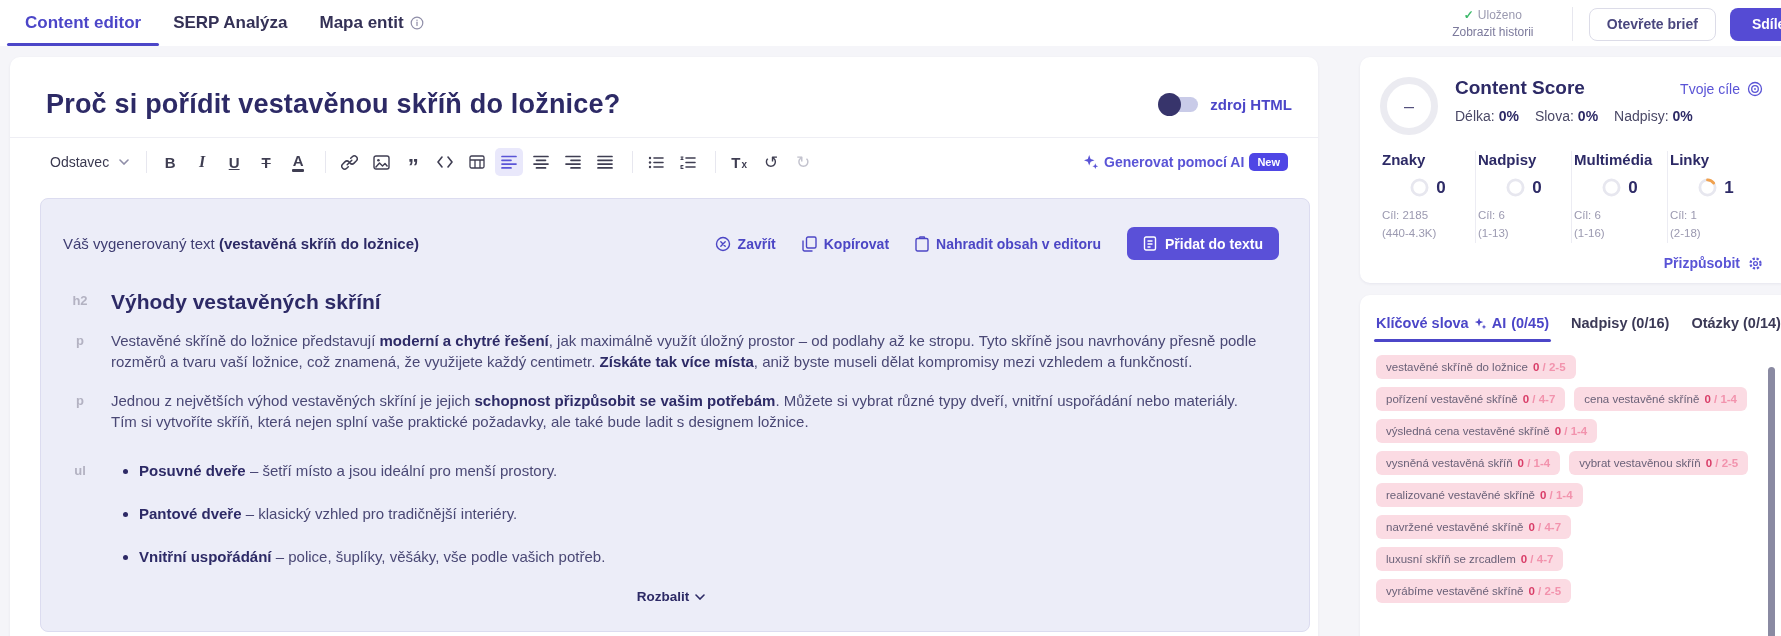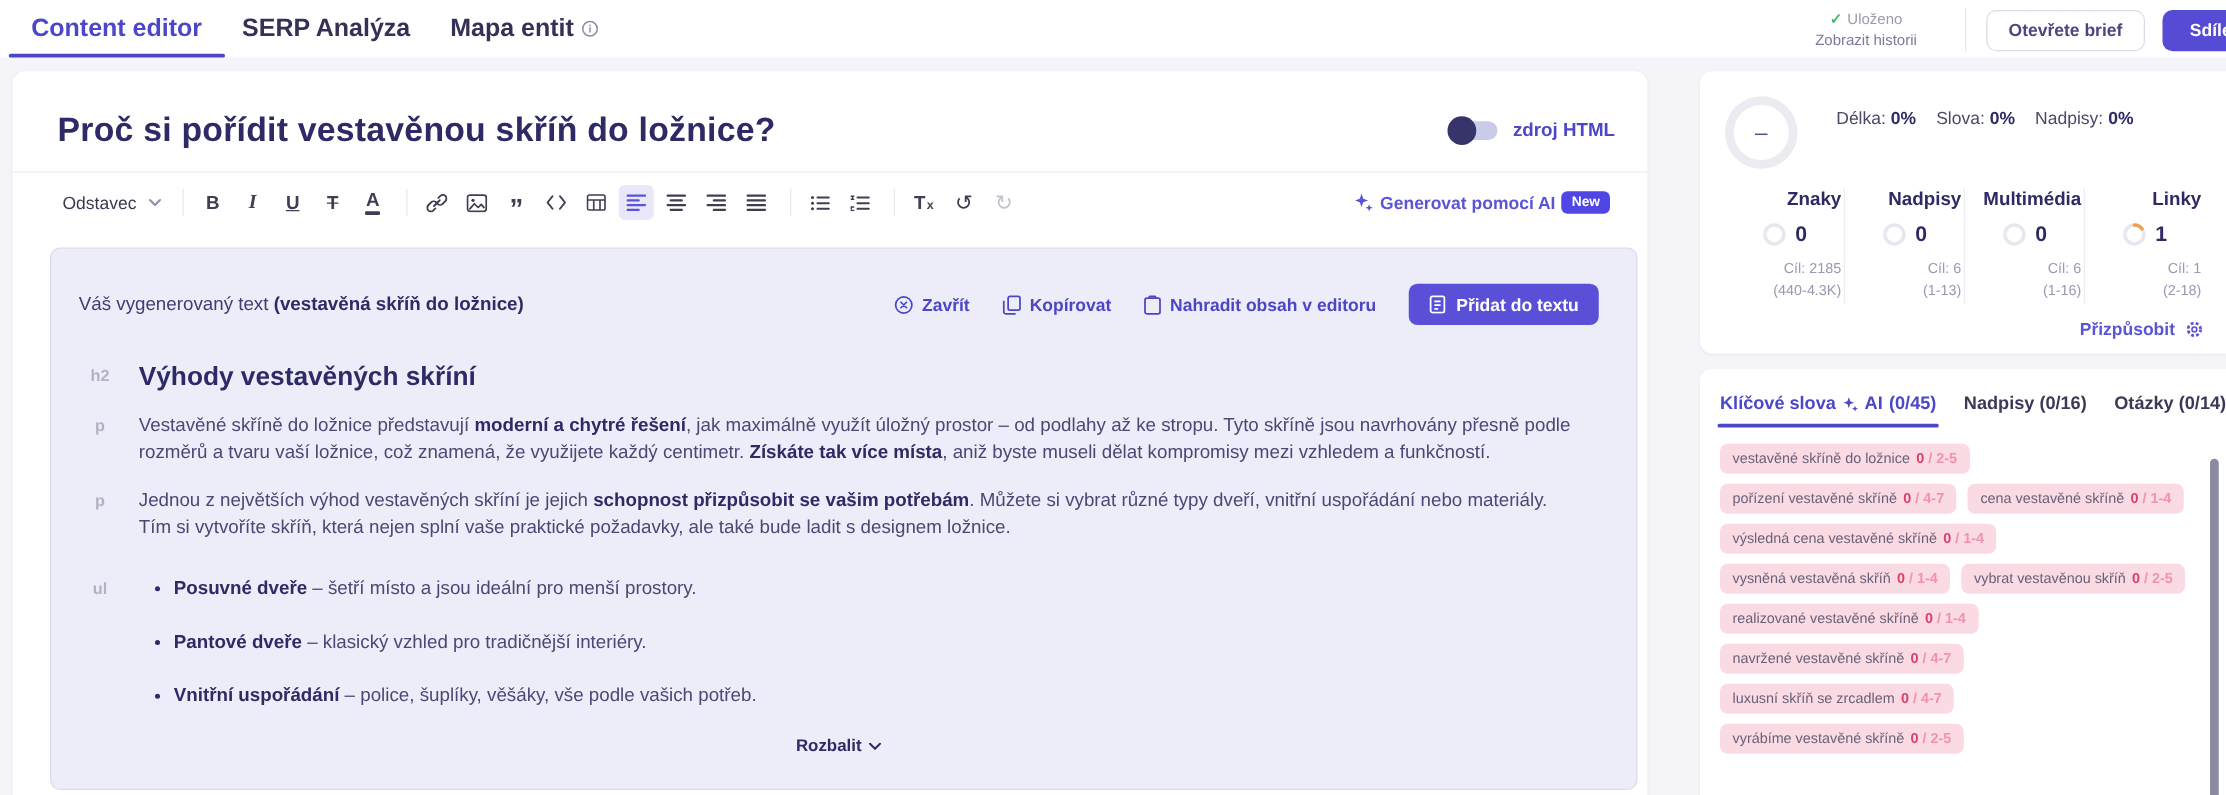--- a/index.html
+++ b/index.html
@@ -4,21 +4,21 @@
 <style>
   html,body{margin:0;padding:0;background:#eceaf1;}
   *{box-sizing:border-box;}
   .stage{position:relative;width:1781px;height:636px;overflow:hidden;background:#f5f5f9;
          font-family:"Liberation Sans",sans-serif;color:#2d2a66;}
 
   
   .topbar{position:absolute;left:0;top:0;width:100%;height:46px;background:#fff;}
   .header-tabs{display:flex;align-items:center;height:100%;padding-left:25px;gap:32px;}
   .tab{position:relative;height:100%;display:flex;align-items:center;gap:6px;
-       font-size:20px;font-weight:700;color:#343156;cursor:pointer;}
+       font-size:17px;font-weight:700;color:#343156;cursor:pointer;}
   .tab.active{color:#4c46c8;}
   .tab.active::after{content:"";position:absolute;left:-18px;right:-18px;bottom:0;height:3px;
        background:#4c46c8;border-radius:2px;}
   .info-ic{color:#8f8ea8;display:inline-flex;align-items:center;}
   .topbar-right{position:absolute;right:-31px;top:7px;display:flex;align-items:center;}
   .saved-block{width:126px;text-align:center;font-size:12px;line-height:1.45;}
   .saved-line{color:#9b9ab0;}
   .saved-check{color:#3cb96a;font-weight:700;margin-right:4px;}
   .history-link{color:#7c7a9c;cursor:pointer;}
   .v-divider{width:1px;height:34px;background:#e7e7ef;margin:0 16px;}
@@ -85,24 +85,24 @@
   
   .score-card{position:absolute;left:1360px;top:57px;width:421px;height:226px;background:#fff;
        border-radius:10px 0 0 10px;box-shadow:0 1px 3px rgba(44,42,102,.07);padding:20px 18px 0 20px;}
   .score-top{display:flex;}
   .big-ring{width:58px;height:58px;border:7px solid #ebebf1;border-radius:50%;flex:none;
        display:flex;align-items:center;justify-content:center;color:#53507c;font-size:18px;margin-right:17px;}
   .score-head{flex:1;min-width:0;}
   .score-title-row{display:flex;align-items:baseline;}
   .score-title{flex:1;margin:0;font-size:19px;font-weight:800;color:#2d2a66;}
   .goals-link{display:flex;align-items:center;gap:7px;color:#5a54d6;font-size:14px;cursor:pointer;}
-  .score-summary{display:flex;gap:16px;margin-top:9px;font-size:14px;color:#4a4866;white-space:nowrap;margin-left:14px;}
+  .score-summary{display:flex;gap:16px;margin-top:9px;font-size:14px;color:#4a4866;white-space:nowrap;}
   .sum-item b{color:#2d2a66;margin-left:4px;}
   .metrics{display:flex;margin-top:16px;}
-  .metric{flex:1;text-align:right;padding:0 2px;border-left:1px solid #ececf3;}
+  .metric{flex:1;text-align:left;padding:0 2px;border-left:1px solid #ececf3;}
   .metric:first-child{border-left:none;}
   .metric-label{font-size:15px;font-weight:800;color:#2d2a66;margin-bottom:9px;}
   .metric-value{display:flex;align-items:center;justify-content:center;gap:6px;
        font-size:17px;font-weight:800;color:#2d2a66;}
   .metric-goal{margin-top:9px;font-size:11.5px;color:#9b99b0;line-height:1.55;}
   .customize{position:absolute;right:18px;bottom:12px;display:flex;align-items:center;gap:8px;
        color:#5a54d6;font-size:14px;font-weight:600;cursor:pointer;}
 
   
   .kw-card{position:absolute;left:1360px;top:295px;width:421px;height:420px;background:#fff;
@@ -378,20 +378,33 @@
       </div>
     </div>
   </div>
 
   <div class="score-card">
     <div class="score-top">
       <div class="big-ring">
           <span>–</span>
         </div>
       <div class="score-head">
+        <div class="score-title-row">
+          <h2 class="score-title">Content Score</h2>
+          <div class="goals-link">
+            <span>Tvoje cíle</span>
+            <span>
+                <svg width="16" height="16" viewBox="0 0 16 16" fill="none" stroke="currentColor" stroke-width="1.3">
+                  <circle cx="8" cy="8" r="6.5"></circle>
+                  <circle cx="8" cy="8" r="3.3"></circle>
+                  <circle cx="8" cy="8" r="0.9" fill="currentColor" stroke="none"></circle>
+                </svg>
+              </span>
+          </div>
+        </div>
         <div class="score-summary">
             <span class="sum-item"><span>Délka:</span><b>0%</b></span>
             <span class="sum-item"><span>Slova:</span><b>0%</b></span>
             <span class="sum-item"><span>Nadpisy:</span><b>0%</b></span>
           </div>
       </div>
     </div>
     <div class="metrics">
         <div class="metric">
           <div class="metric-label">Znaky</div>

